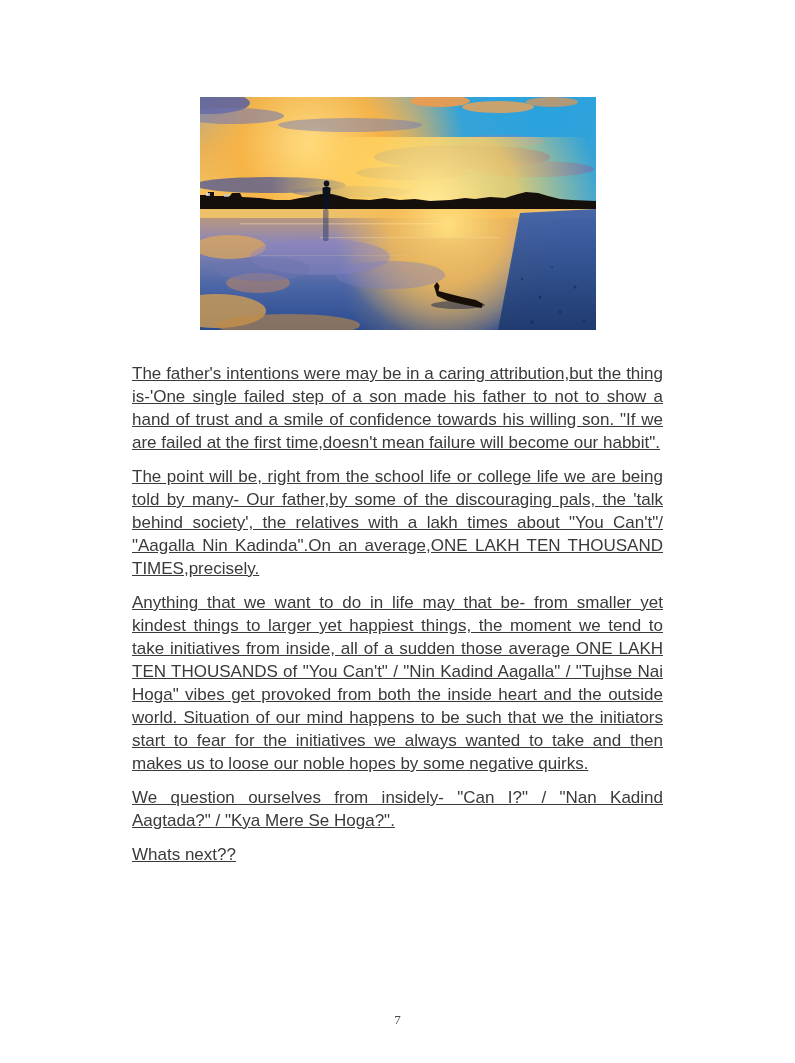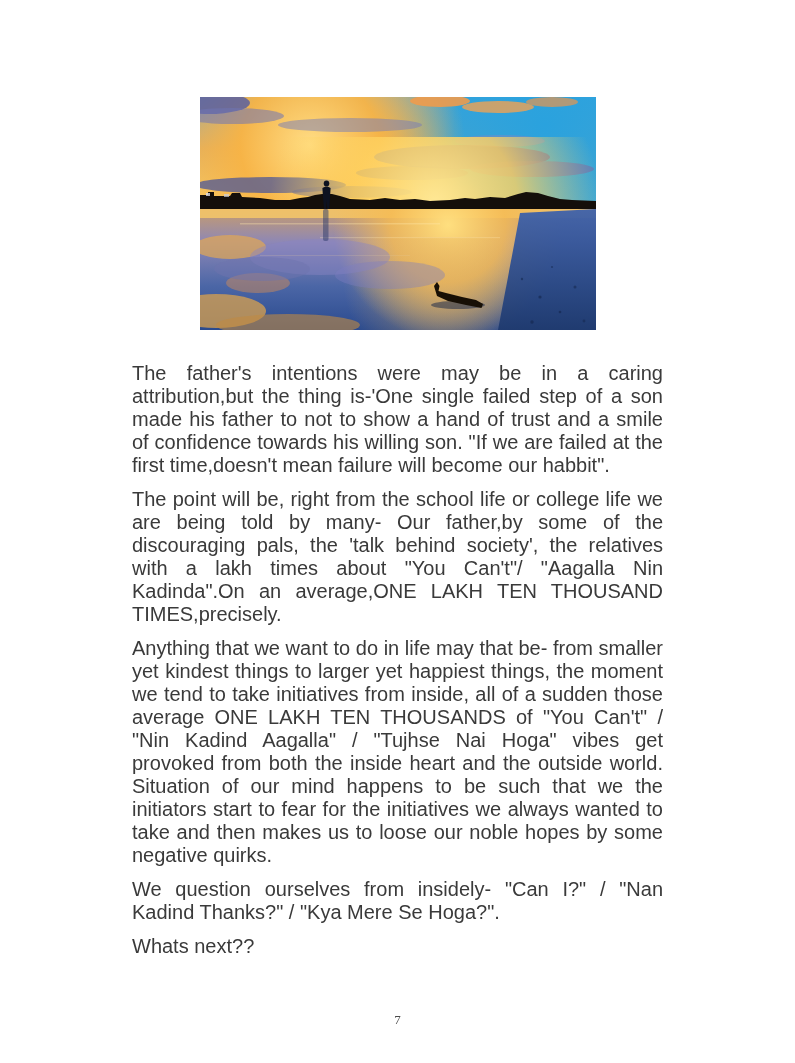--- a/index.html
+++ b/index.html
@@ -16,24 +16,25 @@
     display: block;
     width: 396px;
     height: 233px;
     margin: 97px auto 0 auto;
   }
   .hero svg { display: block; width: 396px; height: 233px; }
   .content {
     margin: 32px 132px 0 132px;
     width: 531px;
     font-family: "Liberation Sans", "DejaVu Sans", sans-serif;
-    font-size: 20px;
+    font-size: 17px;
     line-height: 23px;
     color: #3a3a3a;
     text-align: justify;
+    text-decoration: underline;
   }
   .content p { margin: 0 0 11px 0; }
   .content p:last-child { margin-bottom: 4px; }
   .page-number {
     position: absolute;
     top: 1012px;
     left: 0;
     width: 100%;
     text-align: center;
     font-family: "Liberation Serif", "DejaVu Serif", serif;
@@ -156,19 +157,19 @@
         <ellipse cx="258" cy="208" rx="27" ry="4" fill="#122246" opacity="0.5"></ellipse>
         <path d="M234,189 L237,185 L239.5,189 L238.5,194 L246,196 L262,200 L276,203 L283,207 L281.5,211 L266,208 L248,204 L237,199 Z" fill="#170f05"></path>
       </g>
     </svg>
   </figure>
 
   <div class="content">
     <p>The father's intentions were may be in a caring attribution,but the thing is-'One single failed step of a son made his father to not to show a hand of trust and a smile of confidence towards his willing son. "If we are failed at the first time,doesn't mean failure will become our habbit".</p>
     <p>The point will be, right from the school life or college life we are being told by many- Our father,by some of the discouraging pals, the 'talk behind society', the relatives with a lakh times about "You Can't"/ "Aagalla Nin Kadinda".On an average,ONE LAKH TEN THOUSAND TIMES,precisely.</p>
     <p>Anything that we want to do in life may that be- from smaller yet kindest things to larger yet happiest things, the moment we tend to take initiatives from inside, all of a sudden those average ONE LAKH TEN THOUSANDS of "You Can't" / "Nin Kadind Aagalla" / "Tujhse Nai Hoga" vibes get provoked from both the inside heart and the outside world. Situation of our mind happens to be such that we the initiators start to fear for the initiatives we always wanted to take and then makes us to loose our noble hopes by some negative quirks.</p>
-    <p>We question ourselves from insidely- "Can I?" / "Nan Kadind Thanks?" / "Kya Mere Se Hoga?".</p>
+    <p>We question ourselves from insidely- "Can I?" / "Nan Kadind Aagtada?" / "Kya Mere Se Hoga?".</p>
     <p>Whats next??</p>
   </div>
 
   <div class="page-number">7</div>
 
 </div>
 
 </body></html>

